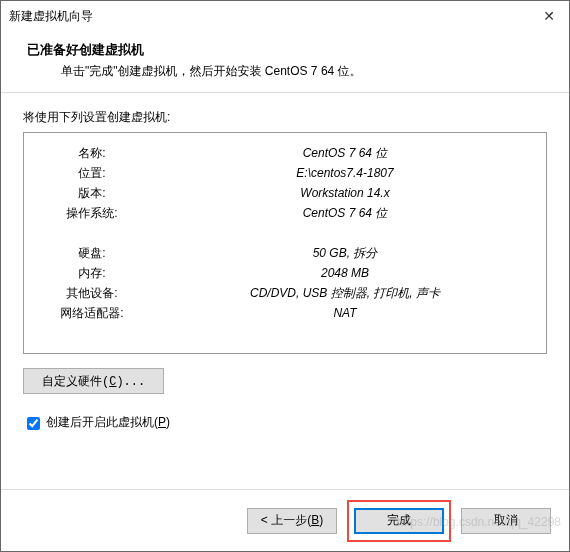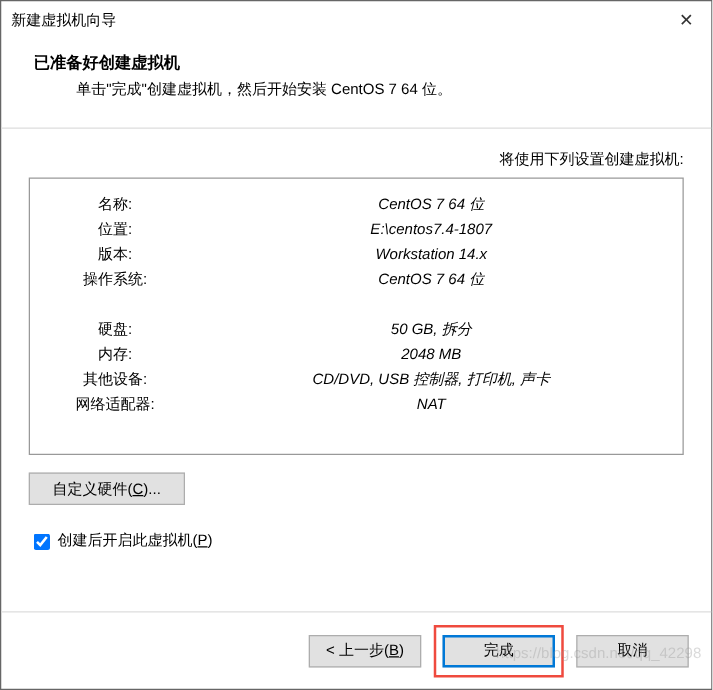--- a/index.html
+++ b/index.html
@@ -29,39 +29,38 @@
     font-size: 12px;
   }
   .titlebar .close {
     margin-left: auto;
     font-size: 14px;
     font-family: Arial, sans-serif;
     padding: 0 6px;
     color: #333;
   }
   .header {
-    padding: 10px 26px 22px 26px;
+    padding: 10px 26px 12px 26px;
     border-bottom: 1px solid #ddd;
   }
   .header-title {
     font-weight: bold;
     font-size: 13px;
     margin-bottom: 4px;
   }
   .header-sub {
     padding-left: 34px;
     font-size: 12px;
   }
   .body {
     flex: 1;
     padding: 16px 22px 10px 22px;
   }
   .body-caption {
     margin-bottom: 6px;
-    text-align: right;
   }
   .settings-box {
     border: 1px solid #999;
     background: #fff;
     padding: 10px 8px 10px 8px;
     height: 222px;
   }
   .row {
     display: flex;
     line-height: 20px;
@@ -69,21 +68,21 @@
   }
   .row .label { width: 120px; }
   .row .val { flex: 1; font-style: italic; }
   .gap { height: 20px; }
   .custom-btn {
     margin-top: 14px;
     height: 26px;
     padding: 0 18px;
     background: #e1e1e1;
     border: 1px solid #adadad;
-    font-family: Liberation Sans, sans-serif;
+    font-family: Liberation Mono, monospace;
     font-size: 12px;
     cursor: pointer;
   }
   .checkbox-row {
     margin-top: 20px;
     display: flex;
   }
   .checkbox-row input { margin-right: 6px; }
   .footer {
     border-top: 1px solid #ddd;

